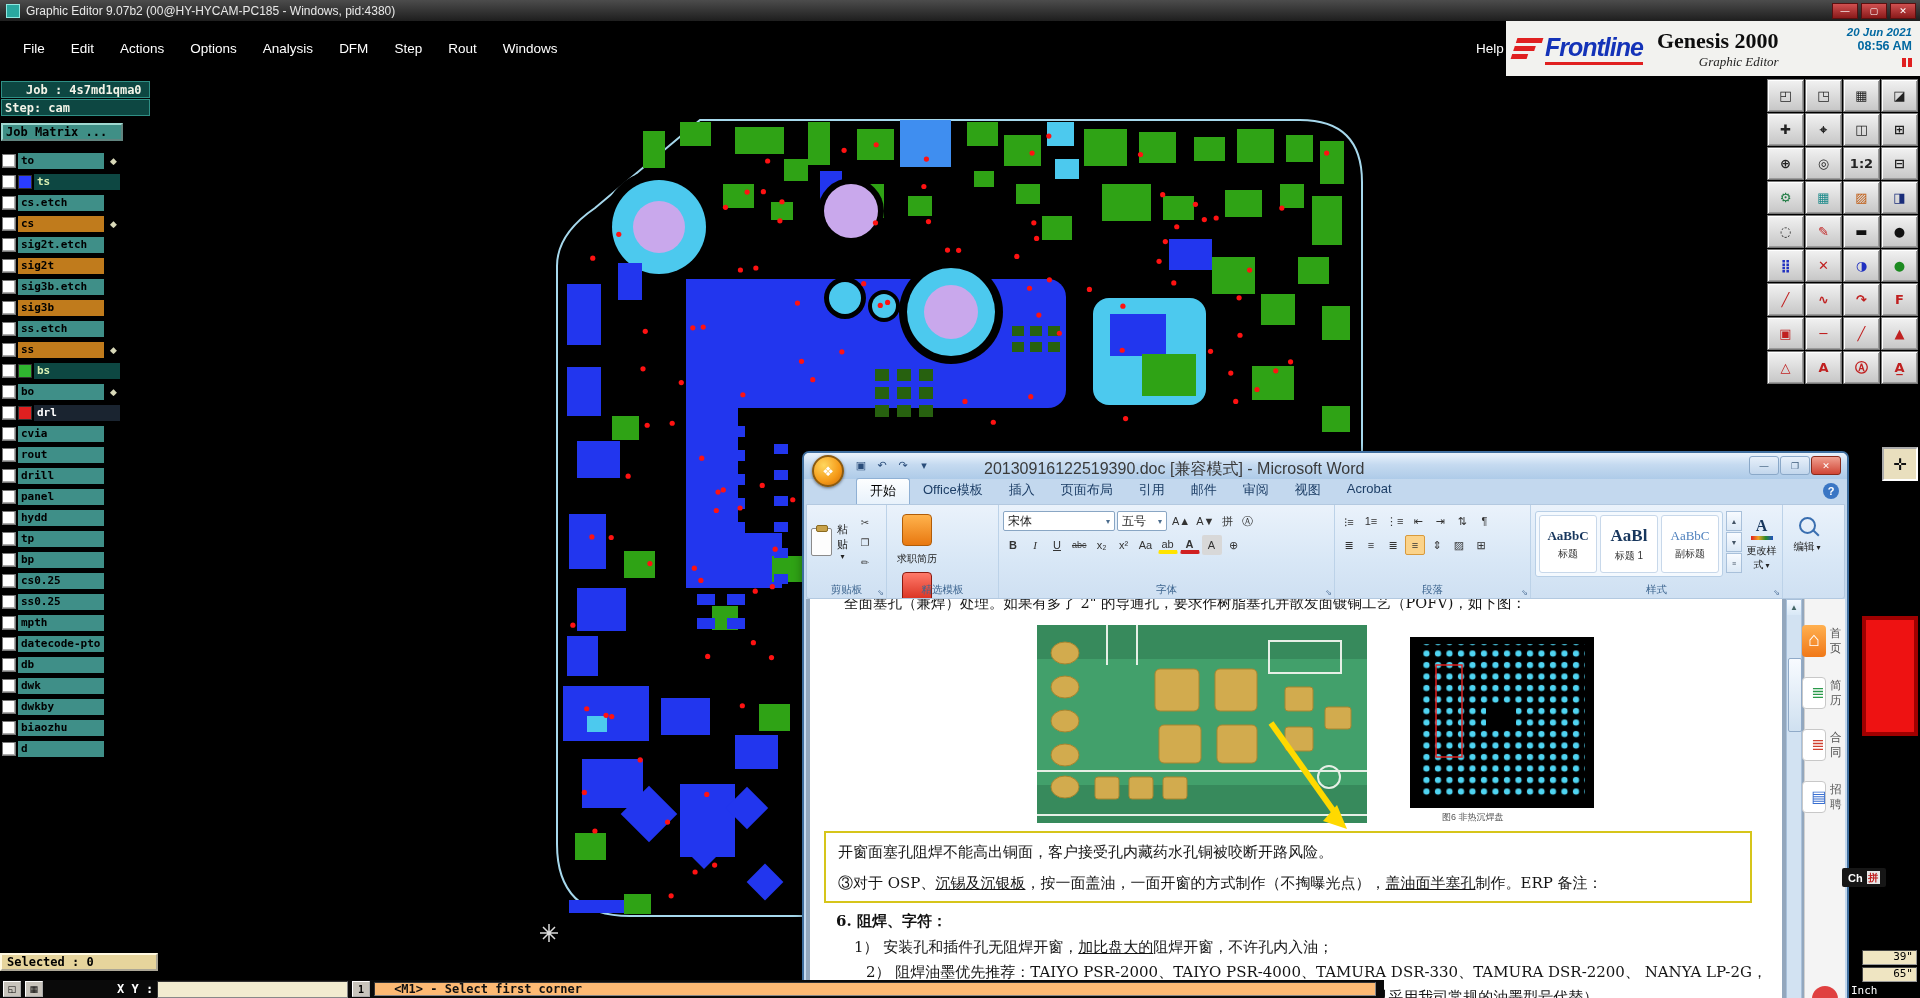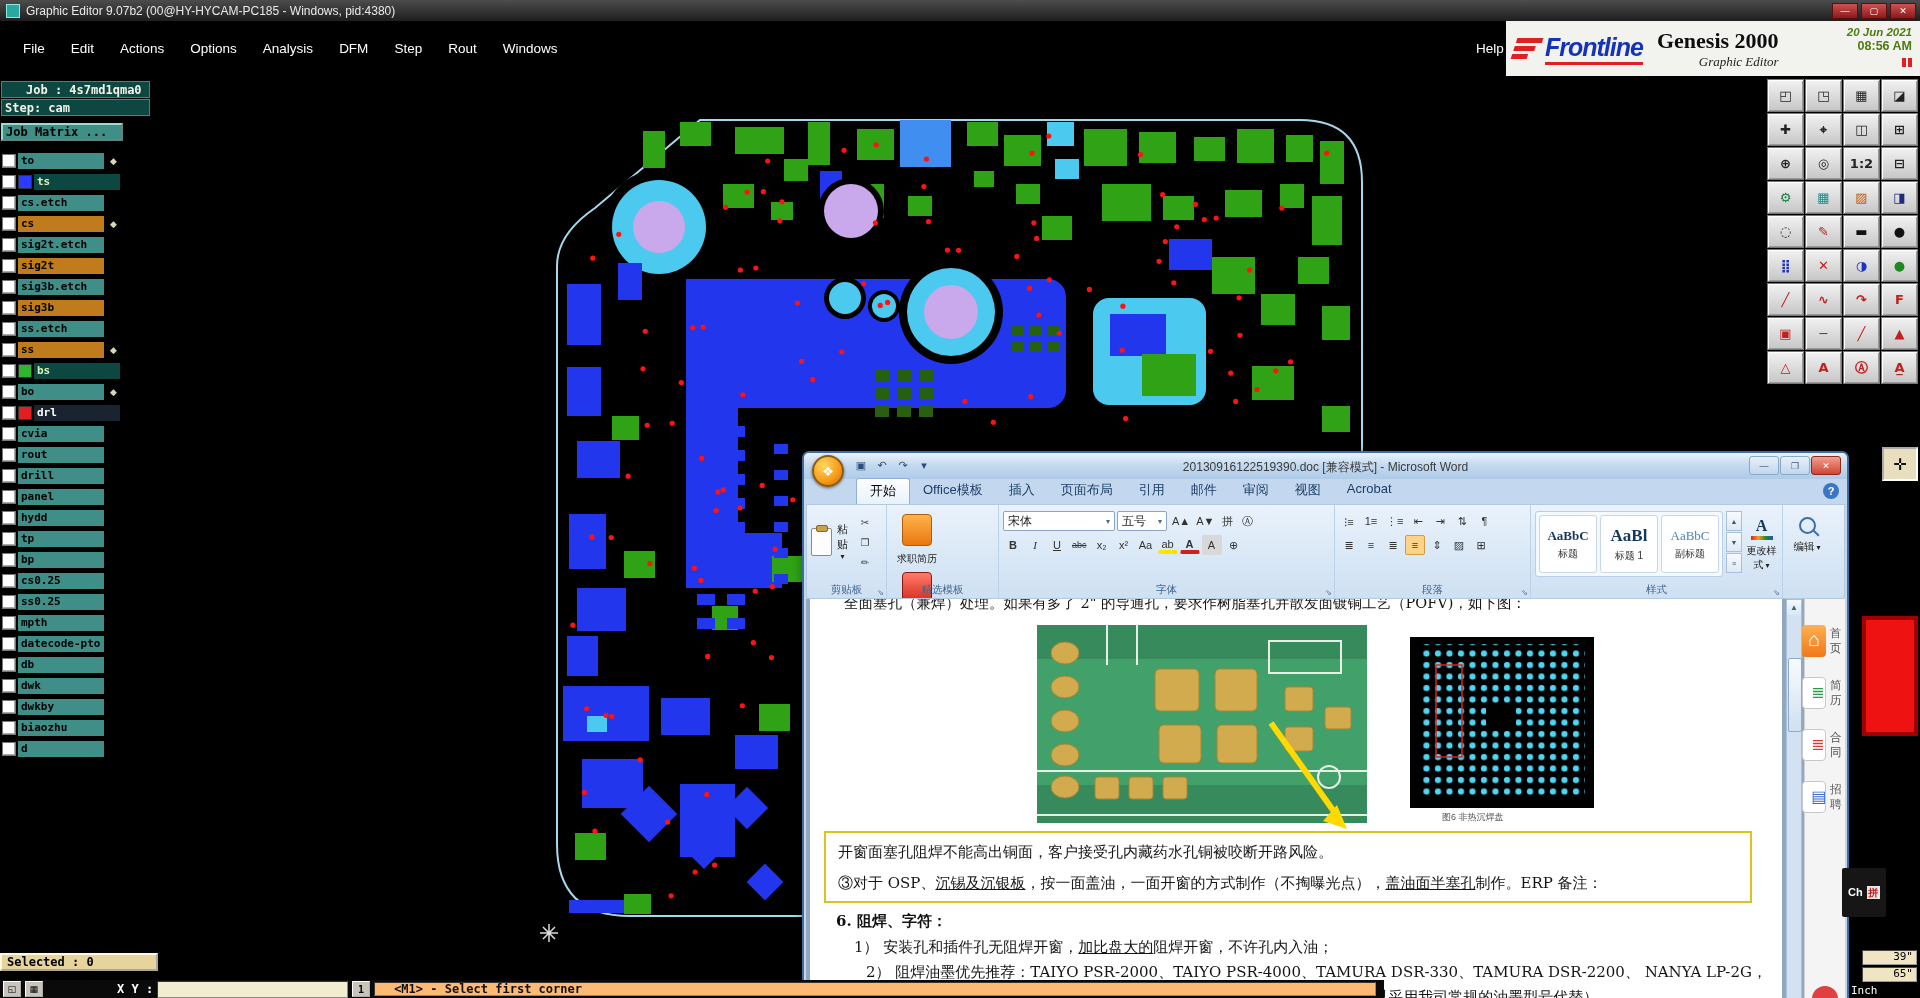--- a/index.html
+++ b/index.html
@@ -26,21 +26,21 @@
     display:flex;align-items:center;padding:0 8px;box-sizing:border-box;gap:8px;}
   .fl-logo{display:flex;align-items:center;}
   .fl-bars{display:flex;flex-direction:column;gap:3px;margin-right:5px;transform:skewX(-18deg);}
   .fl-bars i{display:block;height:5px;background:#e02020;}
   .fl-bars i:nth-child(1){width:26px}.fl-bars i:nth-child(2){width:21px}.fl-bars i:nth-child(3){width:16px}
   .fl-text{font-style:italic;font-weight:bold;font-size:25px;color:#1433b8;letter-spacing:-1px;
     border-bottom:3px solid #e02020;}
   .gen-block{margin-left:6px;}
   .gen-title{font-family:"Liberation Serif",serif;font-weight:bold;font-size:22px;color:#0d0d0d;white-space:nowrap;}
   .gen-sub{font-family:"Liberation Serif",serif;font-style:italic;font-size:13px;color:#222;text-align:right;}
-  .date-block{margin-left:auto;text-align:right;color:#4d7c0f;line-height:1.15;}
+  .date-block{margin-left:auto;text-align:right;color:#0369a1;line-height:1.15;}
   .fl-date{font-size:11.5px;font-weight:bold;font-style:italic;white-space:nowrap;}
   .fl-time{font-size:12.5px;font-weight:bold;}
   .pause-icon{display:inline-flex;gap:2px;margin-top:2px;}
   .pause-icon i{width:4px;height:9px;background:#e02020;display:block;}
 
   
   #sidepanel{position:absolute;left:0;top:76px;width:152px;height:922px;background:#000;z-index:400;}
   .job-box,.step-box{position:absolute;left:1px;width:149px;height:17px;background:#0d4742;
     border:1px solid #2f8f85;color:#f4f4e8;font:bold 12px "DejaVu Sans Mono",monospace;
     padding:1px 3px;box-sizing:border-box;white-space:nowrap;}
@@ -94,39 +94,39 @@
     font:bold 12px "DejaVu Sans Mono",monospace;color:#111;padding:0 19px;line-height:12px;
     white-space:nowrap;overflow:hidden;flex:none;}
 
   #coords{position:absolute;left:1849px;top:950px;width:71px;height:48px;background:#000;z-index:500;}
   .coord-box{position:absolute;left:13px;width:55px;height:15px;background:#efe5c2;border:1px inset #999;
     box-sizing:border-box;font:11px "DejaVu Sans Mono",monospace;text-align:right;padding-right:3px;line-height:12px;}
   .cb1{top:0}.cb2{top:17px}
   .unit-label{position:absolute;left:2px;top:34px;color:#fff;font:11px "DejaVu Sans Mono",monospace;}
 
   #ime{position:absolute;left:1842px;top:868px;z-index:600;background:#161616;color:#fff;
-    font:bold 11px "Liberation Sans",sans-serif;display:flex;align-items:flex-start;gap:4px;
-    padding:18px 6px;border-radius:2px;}
+    font:bold 11px "Liberation Sans",sans-serif;display:flex;align-items:center;gap:4px;
+    padding:3px 6px;border-radius:2px;}
   #ime .ime-ico{width:13px;height:13px;background:#e8e8e8;color:#c02020;font-size:10px;
     display:flex;align-items:center;justify-content:center;}
 
   
   #word{position:absolute;left:802px;top:451px;width:1047px;height:547px;z-index:300;background:#c3d8ee;
     border:2px solid #3f6e9e;border-bottom:none;border-radius:7px 7px 0 0;
     box-shadow:3px 4px 12px rgba(0,0,0,.65);box-sizing:border-box;}
   .w-title{position:absolute;left:0;top:0;right:0;height:26px;border-radius:5px 5px 0 0;
     background:linear-gradient(#eaf3fc,#c5daf0 45%,#aecbe8);}
   .office-btn{position:absolute;left:8px;top:2px;width:32px;height:32px;border-radius:50%;
     background:radial-gradient(circle at 35% 30%,#ffd75e,#f59a18 60%,#c96a06);
     border:2px solid #8a5a10;box-shadow:0 1px 3px rgba(0,0,0,.5);z-index:6;
     display:flex;align-items:center;justify-content:center;color:#fff;font-size:13px;box-sizing:border-box;}
   .office-btn::before{content:"❖";}
   .qat{position:absolute;left:48px;top:4px;display:flex;gap:3px;}
   .qat-btn{width:18px;height:16px;font-size:11px;display:flex;align-items:center;justify-content:center;color:#2a4d7a;}
-  .w-title-text{position:absolute;left:180px;right:180px;top:6px;text-align:center;font-size:12px;
+  .w-title-text{position:absolute;left:180px;right:180px;top:6px;text-align:left;font-size:16px;
     color:#3a3a3a;white-space:nowrap;overflow:hidden;}
   .w-controls{position:absolute;right:6px;top:3px;display:flex;gap:1px;z-index:6;}
   .w-winbtn{width:28px;height:17px;background:linear-gradient(#e7f0fa,#c2d6ec);border:1px solid #8aa8c8;
     border-radius:3px;font-size:9px;color:#3a5a7a;display:flex;align-items:center;justify-content:center;}
   .w-winbtn.close{background:linear-gradient(#f0a090,#d04535);color:#fff;border-color:#8a2a1a;}
   .w-tabs{position:absolute;left:0;top:26px;right:0;height:25px;display:flex;align-items:flex-end;padding-left:52px;}
   .wtab{font-size:13px;color:#1d3e66;padding:3px 13px 4px;white-space:nowrap;}
   .wtab.active{background:linear-gradient(#fdfeff,#e8f2fb);border:1px solid #8fb0d4;border-bottom:none;
     border-radius:3px 3px 0 0;color:#000;}
   .w-help{position:absolute;right:8px;top:30px;width:16px;height:16px;border-radius:50%;background:#3a76c4;

